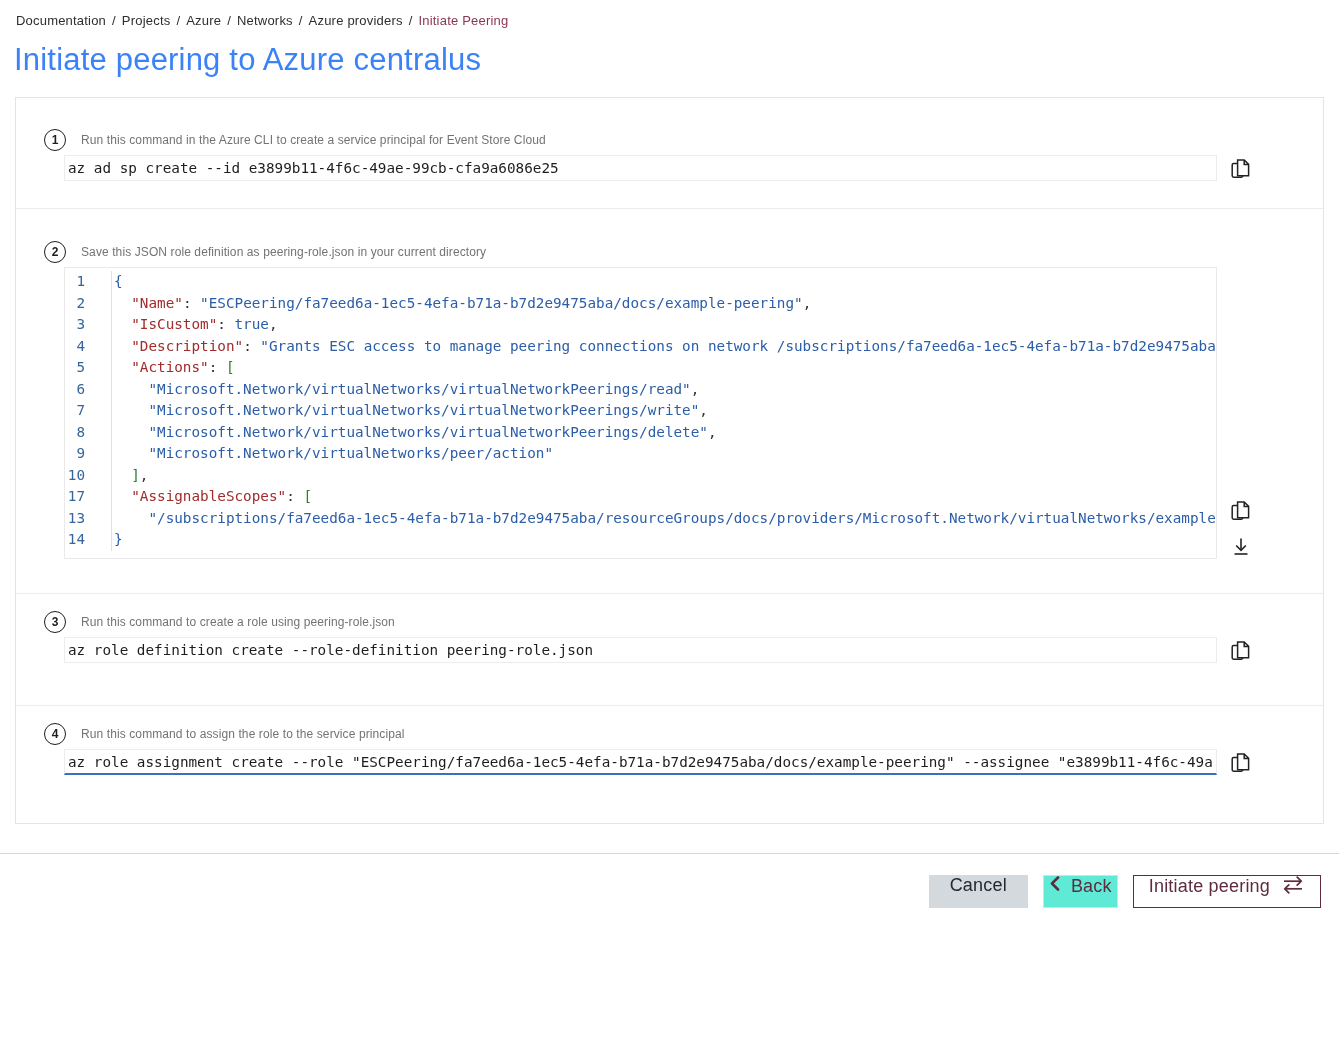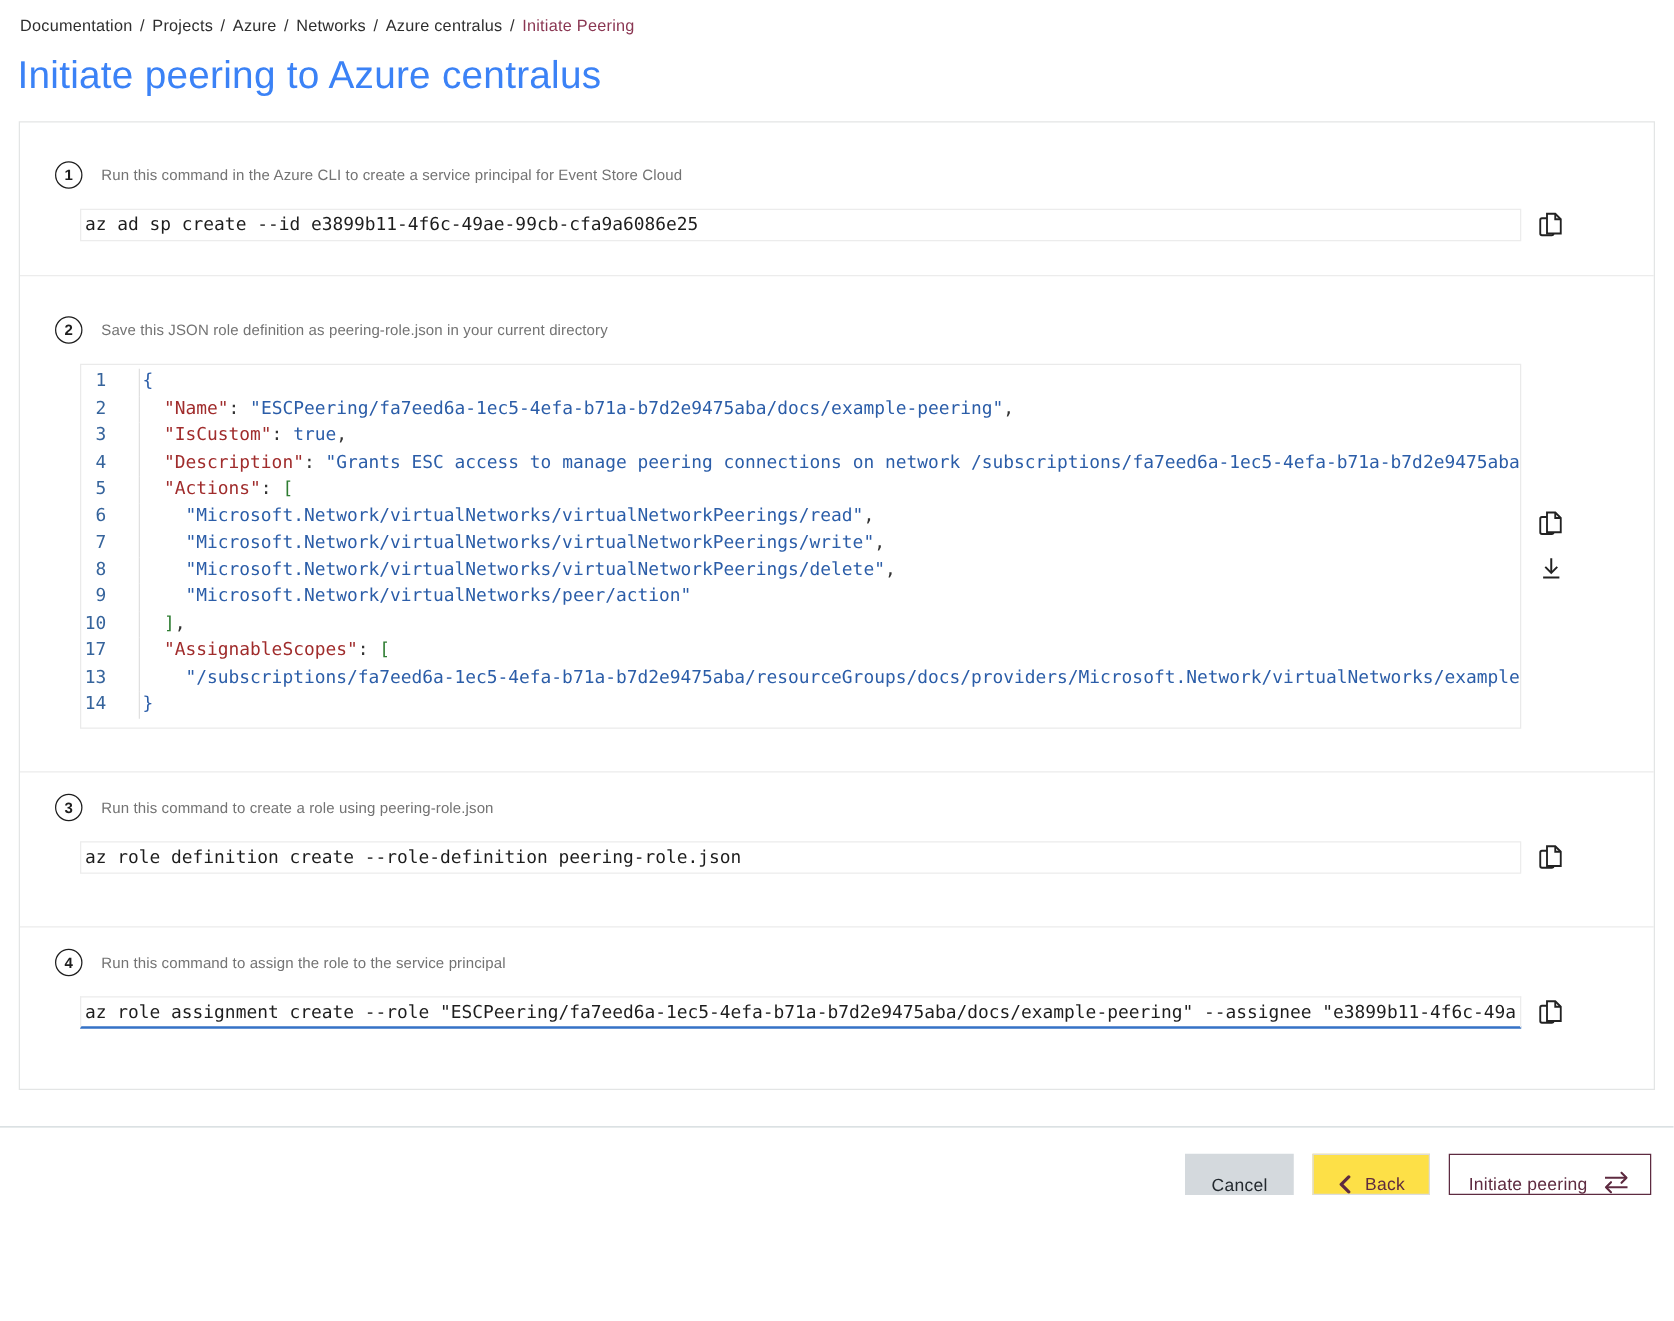--- a/index.html
+++ b/index.html
@@ -20,21 +20,21 @@
 
   .step-head { display:flex; align-items:center; gap:15px; padding-left:28px; height:23px; }
   .badge { width:22px; height:22px; flex:none; border:1.5px solid #1d1d1d; border-radius:50%;
            display:flex; align-items:center; justify-content:center; font-size:12px; font-weight:700; color:#1d1d1d; }
   .step-label { font-size:12px; color:#737373; letter-spacing:.1px; }
 
   .mt30{margin-top:30px} .mt31{margin-top:31px} .mt16{margin-top:16px}
   .mt36{margin-top:36px} .mt37{margin-top:37px} .mt27{margin-top:27px}
   .mt34{margin-top:34px} .mt42{margin-top:42px}
 
-  .cmd-row { display:flex; align-items:center; margin:16px 71px 0 48px; }
+  .cmd-row { display:flex; align-items:flex-end; margin:4px 71px 0 48px; }
   .cmd-input { flex:1; height:26px; border:1px solid #ececec; background:#fff; outline:none;
                font-family:"DejaVu Sans Mono", monospace; font-size:14.3px; color:#1d1d1d;
                padding:0 4px 0 3px; white-space:nowrap; overflow:hidden; }
   .cmd-input.focused { border-bottom:2px solid #3572c6; }
   .icon-btn { background:none; border:none; margin-left:12px; padding:0; width:23px; height:23px; cursor:pointer; flex:none; }
   .icon-col { display:flex; flex-direction:column; gap:13px; margin-left:12px; }
   .icon-col .icon-btn { margin-left:0; }
 
   
   .editor { flex:1; border:1px solid #eaeaea; height:292px; overflow:hidden; padding-top:3px; background:#fff; }
@@ -47,30 +47,30 @@
   .tk-str   { color:#2b5da8; }
   .tk-atom  { color:#2b5da8; }
   .tk-brace { color:#2b5da8; }
   .tk-bracket { color:#2e7d32; }
   .tk-punct { color:#333333; }
   .tk-plain { color:#333333; }
 
   
   .footer-divider { border-top:1px solid #cfd8da; margin-top:29px; }
   .footer { display:flex; justify-content:flex-end; align-items:center; gap:15px; padding:21px 18px 0 0; }
-  .btn { height:33px; font-size:14px; letter-spacing:.2px; display:flex; align-items:flex-end; cursor:pointer;
+  .btn { height:33px; font-size:18px; letter-spacing:.2px; display:flex; align-items:flex-start; cursor:pointer;
          font-family:"Liberation Sans", sans-serif; }
   .btn-cancel { background:#d4d9dd; border:none; color:#23292e; padding:0 21px; }
-  .btn-back { background:#fde047; border:1px solid #dcdcdc; color:#5e2b40; padding:0 19px; gap:11px; }
+  .btn-back { background:#5eead4; border:1px solid #dcdcdc; color:#5e2b40; padding:0 5px; gap:11px; }
   .btn-initiate { background:#fff; border:1px solid #5e2b40; color:#5e2b40; padding:0 15px; gap:11px; }
 </style>
 </head>
 <body>
 
-<nav class="breadcrumb"><span class="crumb">Documentation</span><span class="sep">/</span><span class="crumb">Projects</span><span class="sep">/</span><span class="crumb">Azure</span><span class="sep">/</span><span class="crumb">Networks</span><span class="sep">/</span><span class="crumb">Azure centralus</span><span class="sep">/</span><span class="crumb-current">Initiate Peering</span></nav>
+<nav class="breadcrumb"><span class="crumb">Documentation</span><span class="sep">/</span><span class="crumb">Projects</span><span class="sep">/</span><span class="crumb">Azure</span><span class="sep">/</span><span class="crumb">Networks</span><span class="sep">/</span><span class="crumb">Azure providers</span><span class="sep">/</span><span class="crumb-current">Initiate Peering</span></nav>
 
 <h1 class="page-title">Initiate peering to Azure centralus</h1>
 
 <div class="card">
 
   <div class="step-head mt30">
     <span class="badge">1</span>
     <span class="step-label">Run this command in the Azure CLI to create a service principal for Event Store Cloud</span>
   </div>
   <div class="cmd-row mt37">

